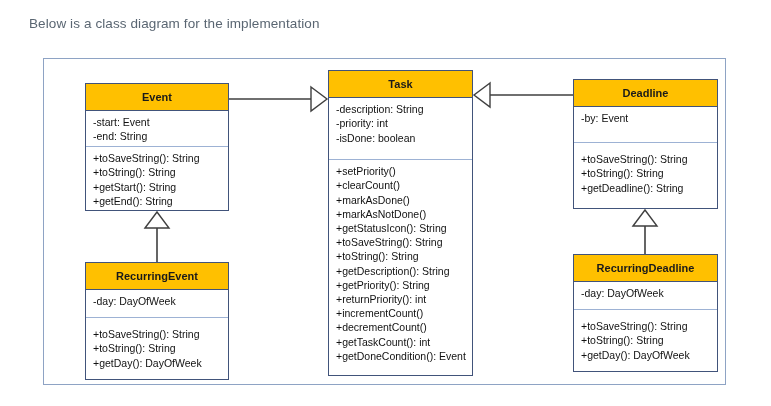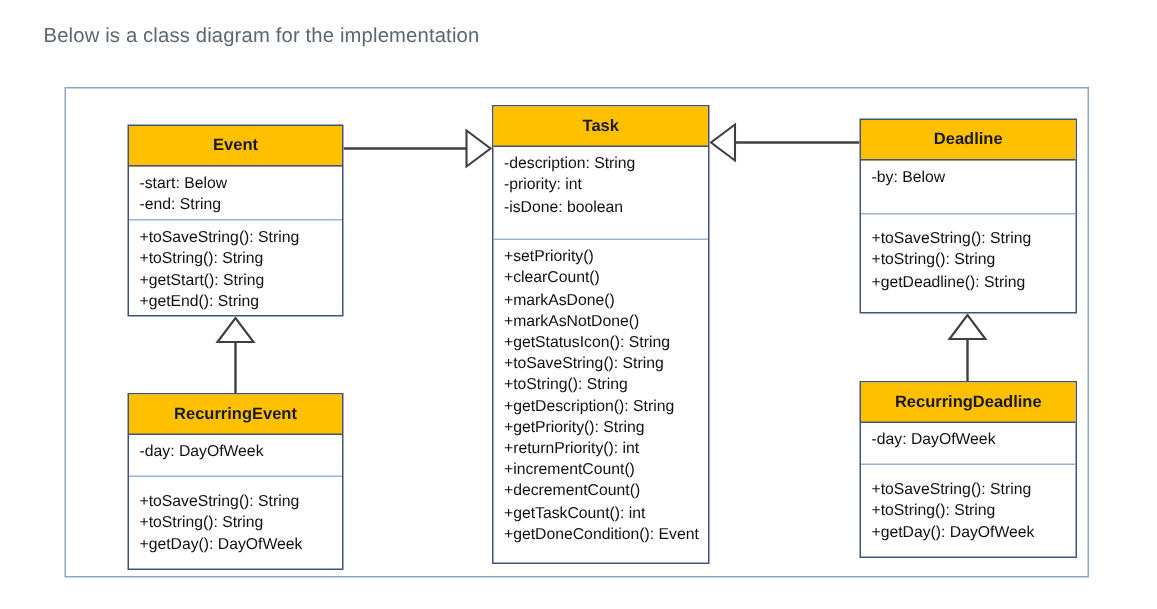--- a/index.html
+++ b/index.html
@@ -112,21 +112,21 @@
   <line x1="157" y1="262" x2="157" y2="228" stroke="#3f3f3f" stroke-width="1.6"></line>
   <polygon points="145,228 157,212 169,228" fill="#ffffff" stroke="#3f3f3f" stroke-width="1.4"></polygon>
 
   <line x1="645" y1="262" x2="645" y2="226" stroke="#3f3f3f" stroke-width="1.6"></line>
   <polygon points="633,226 645,210 657,226" fill="#ffffff" stroke="#3f3f3f" stroke-width="1.4"></polygon>
 </svg>
 
 <div class="uml-class" id="class-event">
   <div class="uml-header">Event</div>
   <div class="uml-section uml-attrs">
-      <div class="uml-row">-start: Below</div>
+      <div class="uml-row">-start: Event</div>
       <div class="uml-row">-end: String</div>
     </div>
   <div class="uml-section uml-methods">
       <div class="uml-row">+toSaveString(): String</div>
       <div class="uml-row">+toString(): String</div>
       <div class="uml-row">+getStart(): String</div>
       <div class="uml-row">+getEnd(): String</div>
     </div>
 </div>
 
@@ -151,21 +151,21 @@
       <div class="uml-row">+incrementCount()</div>
       <div class="uml-row">+decrementCount()</div>
       <div class="uml-row">+getTaskCount(): int</div>
       <div class="uml-row">+getDoneCondition(): Event</div>
     </div>
 </div>
 
 <div class="uml-class" id="class-deadline">
   <div class="uml-header">Deadline</div>
   <div class="uml-section uml-attrs">
-      <div class="uml-row">-by: Below</div>
+      <div class="uml-row">-by: Event</div>
     </div>
   <div class="uml-section uml-methods">
       <div class="uml-row">+toSaveString(): String</div>
       <div class="uml-row">+toString(): String</div>
       <div class="uml-row">+getDeadline(): String</div>
     </div>
 </div>
 
 <div class="uml-class" id="class-recurringevent">
   <div class="uml-header">RecurringEvent</div>

